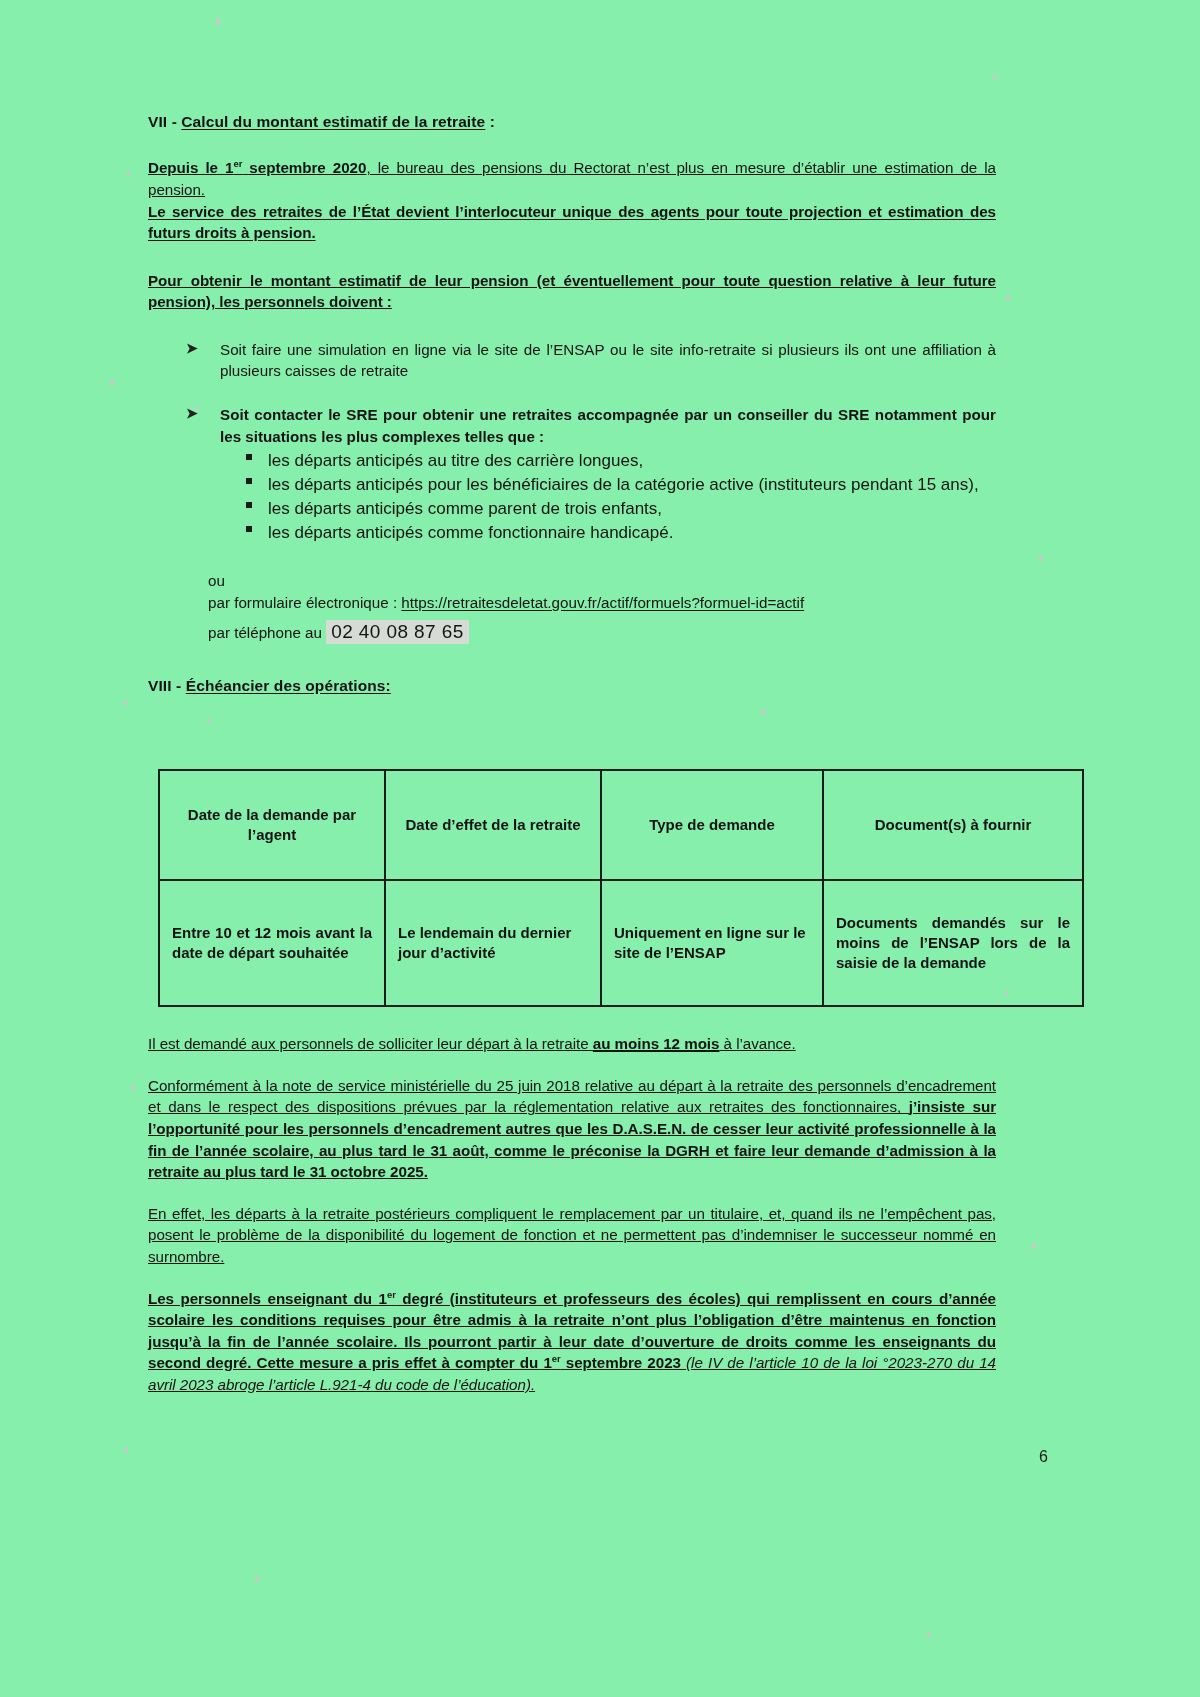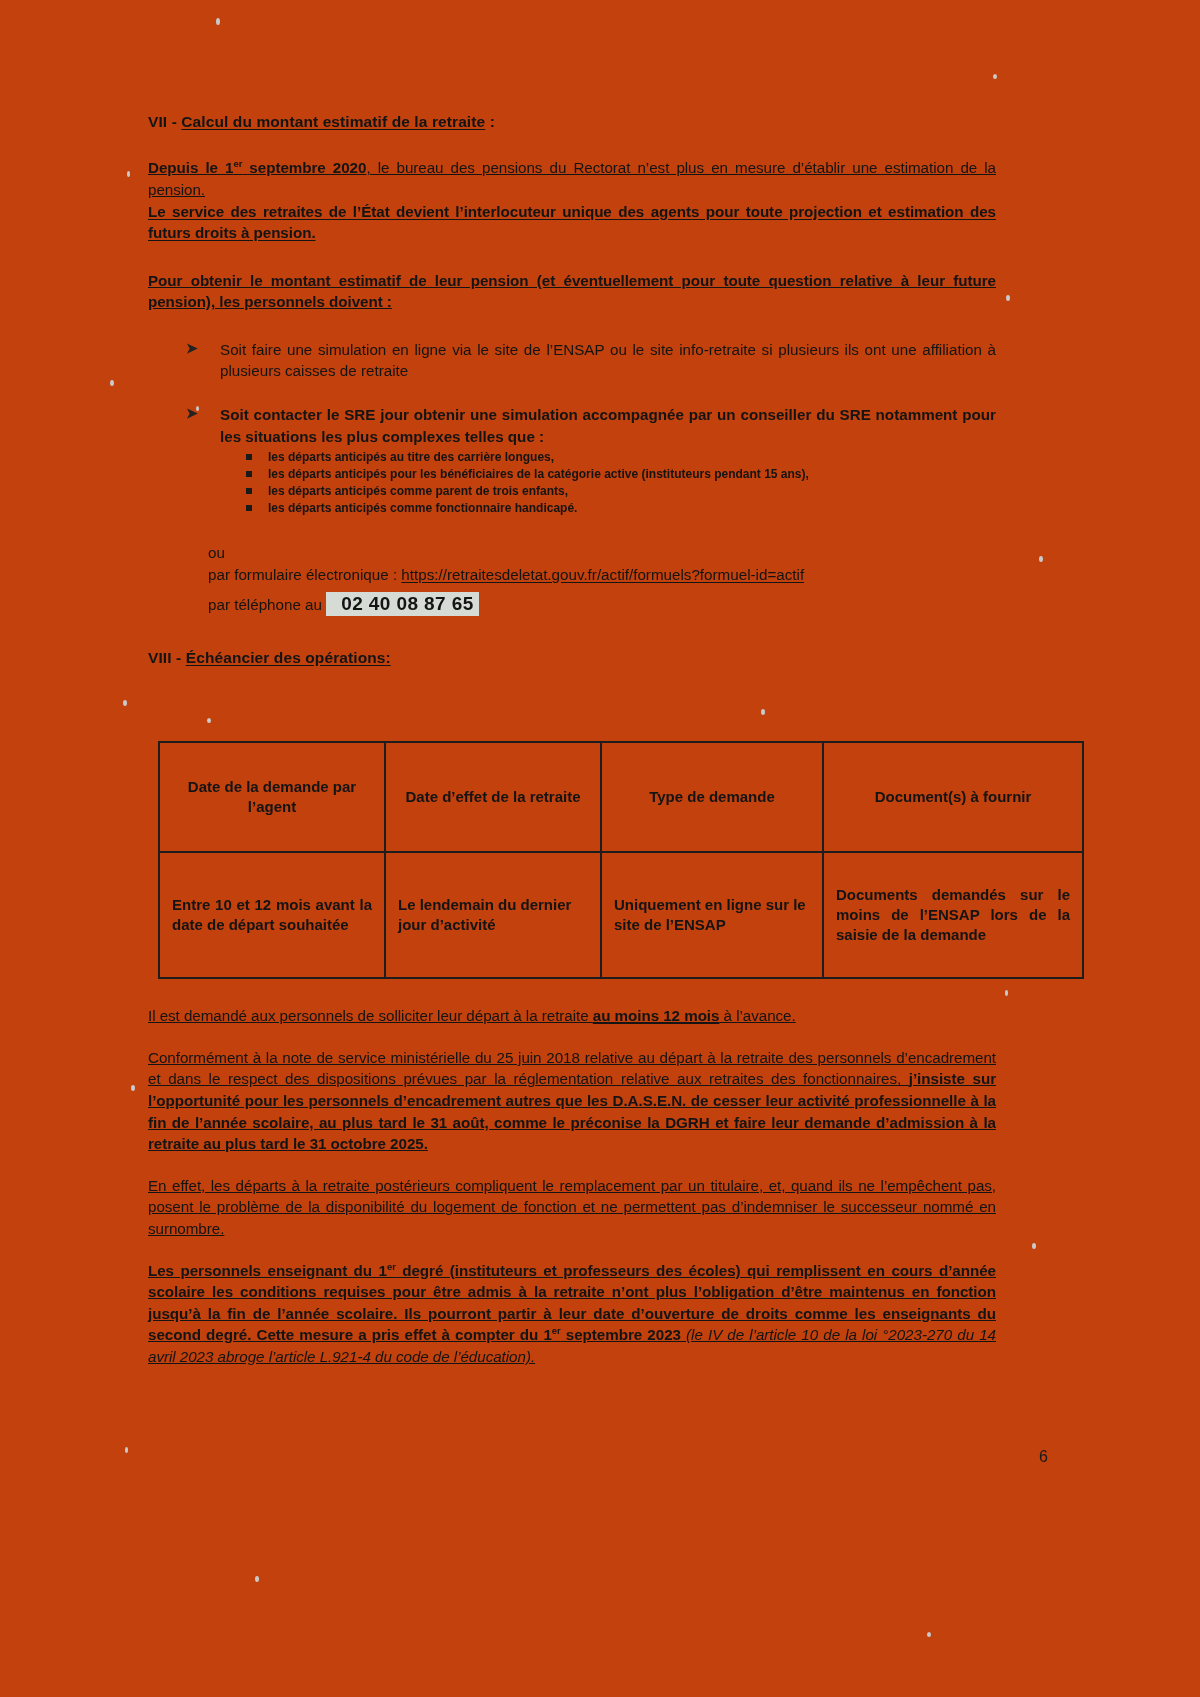--- a/index.html
+++ b/index.html
@@ -22,21 +22,21 @@
     background: #c9c9c9;
     border-radius: 50%;
     pointer-events: none;
   }
 
   .page {
     position: absolute;
     left: 0; top: 0;
     width: 1200px;
     height: 1697px;
-    background: #c2410c;
+    background: #86efac;
   }
 
   .content {
     position: absolute;
     left: 148px;
     top: 112px;
     width: 848px;
   }
 
   h2.section-heading {
@@ -93,23 +93,23 @@
   
   ul.square-list {
     list-style: none;
     margin: 2px 0 0 0;
     padding: 0 0 0 24px;
     font-weight: normal;
   }
   ul.square-list > li {
     position: relative;
     padding-left: 24px;
-    font-size: 12px;
+    font-size: 17px;
     line-height: 1.4;
-    font-weight: bold;
+    font-weight: normal;
   }
   ul.square-list > li .sq-glyph {
     position: absolute;
     left: 2px;
     top: 5px;
     width: 6px;
     height: 6px;
     background: #1a1a1a;
   }
 
@@ -117,24 +117,24 @@
     padding-left: 60px;
     font-size: 15.2px;
     line-height: 1.45;
   }
   .url-link {
     text-decoration: underline;
     text-underline-offset: 2px;
     color: #141414;
   }
   .phone-num {
-    font-weight: bold;
+    font-weight: normal;
     font-size: 19px;
     background: #d7dbd5;
-    padding: 1px 5px 2px 15px;
+    padding: 1px 5px 2px 5px;
     letter-spacing: 0.4px;
   }
 
   
   table.sched {
     border-collapse: collapse;
     width: 820px;
     margin-left: 10px;
     table-layout: fixed;
     margin-top: 36px;
@@ -203,21 +203,21 @@
     <div class="spacer-26"></div>
 
     <ul class="arrow-list">
       <li>
         <span class="arrow-glyph">➤</span>
         <span>Soit faire une simulation en ligne via le site de l’ENSAP ou le site info-retraite si plusieurs ils ont une affiliation à plusieurs caisses de retraite</span>
       </li>
 
       <li class="bold-item" style="margin-top:22px;">
         <span class="arrow-glyph">➤</span>
-        <span>Soit contacter le SRE jour obtenir une simulation accompagnée par un conseiller du SRE notamment pour les situations les plus complexes telles que :</span>
+        <span>Soit contacter le SRE pour obtenir une retraites accompagnée par un conseiller du SRE notamment pour les situations les plus complexes telles que :</span>
 
         <ul class="square-list">
           <li>
             <span class="sq-glyph"></span>
             <span>les départs anticipés au titre des carrière longues,</span>
           </li>
           <li>
             <span class="sq-glyph"></span>
             <span>les départs anticipés pour les bénéficiaires de la catégorie active (instituteurs pendant 15 ans),</span>
           </li>

